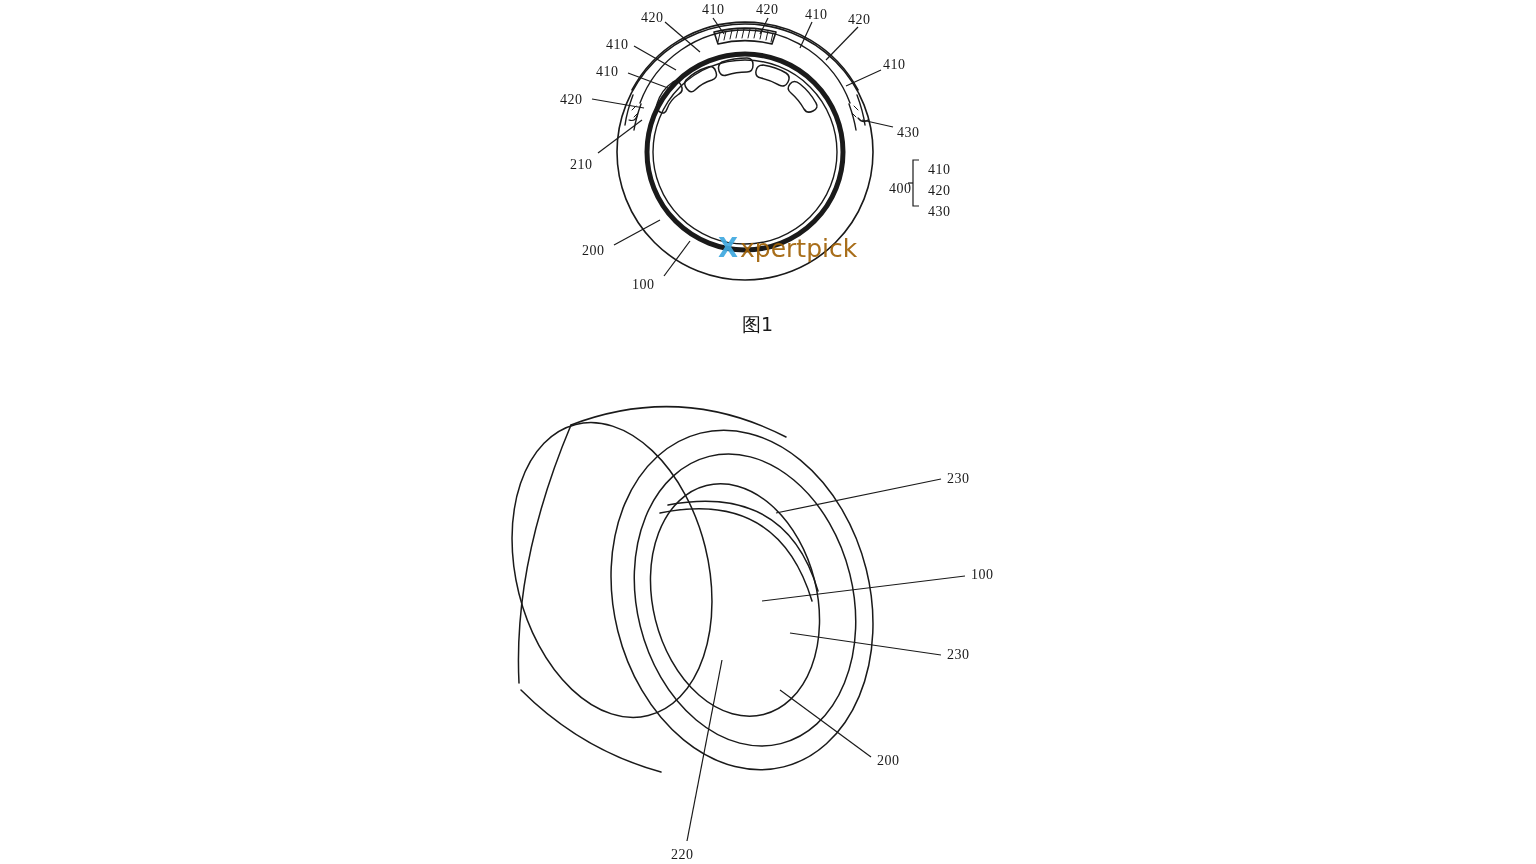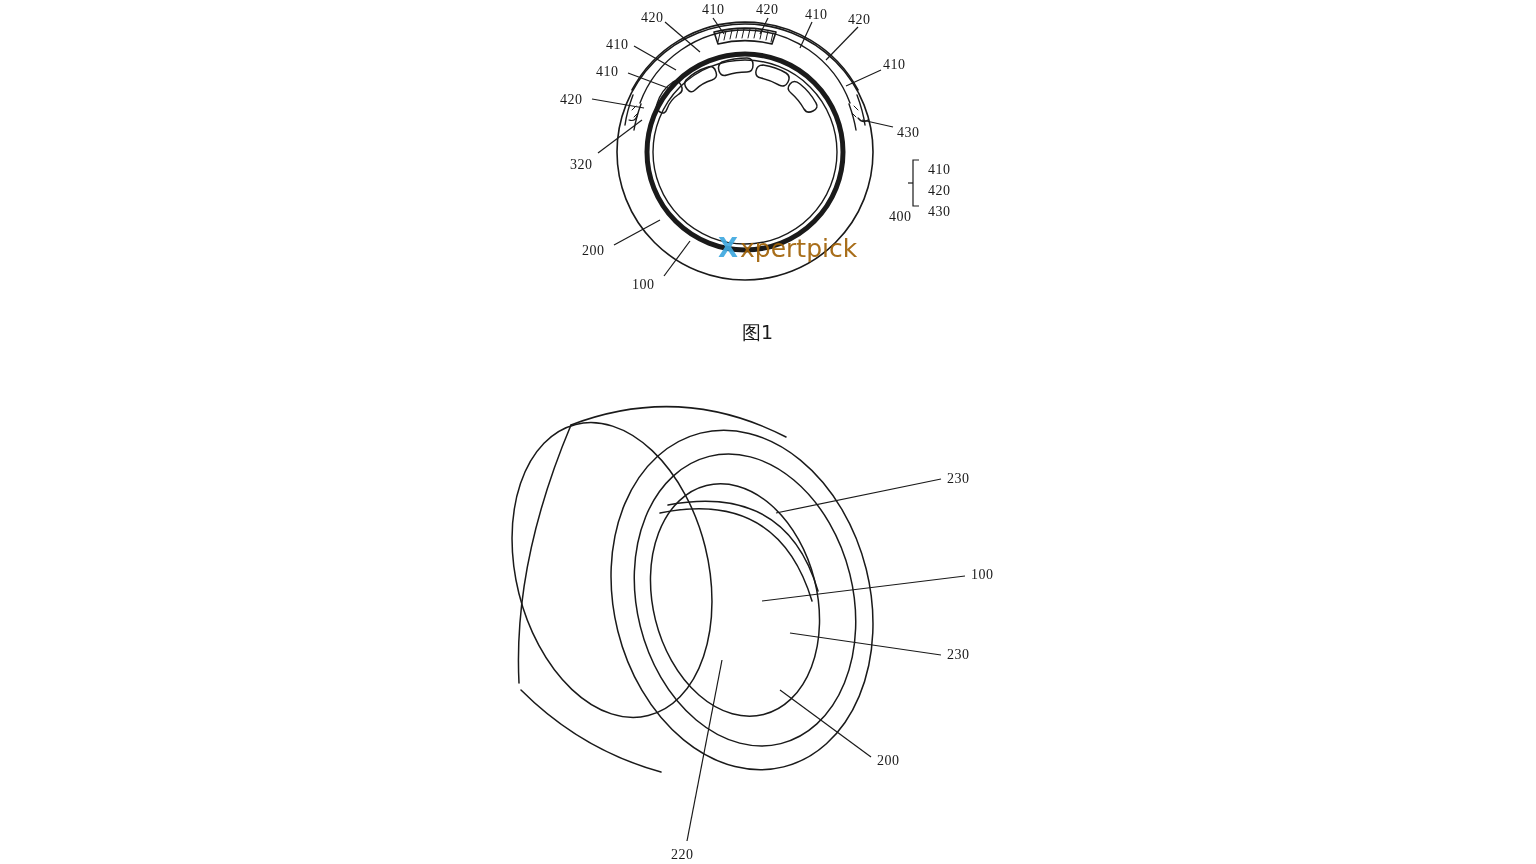--- a/index.html
+++ b/index.html
@@ -177,29 +177,29 @@
   <div class="ref-label" style="left:641px; top:10px;">420</div>
   <div class="ref-label" style="left:702px; top:2px;">410</div>
   <div class="ref-label" style="left:756px; top:2px;">420</div>
   <div class="ref-label" style="left:805px; top:7px;">410</div>
   <div class="ref-label" style="left:848px; top:12px;">420</div>
   <div class="ref-label" style="left:606px; top:37px;">410</div>
   <div class="ref-label" style="left:596px; top:64px;">410</div>
   <div class="ref-label" style="left:883px; top:57px;">410</div>
   <div class="ref-label" style="left:560px; top:92px;">420</div>
   <div class="ref-label" style="left:897px; top:125px;">430</div>
-  <div class="ref-label" style="left:570px; top:157px;">320</div>
-  <div class="ref-label" style="left:889px; top:181px;margin-top:28px;">400</div>
+  <div class="ref-label" style="left:570px; top:157px;">210</div>
+  <div class="ref-label" style="left:889px; top:181px;">400</div>
   <div class="ref-label" style="left:928px; top:162px;">410</div>
   <div class="ref-label" style="left:928px; top:183px;">420</div>
   <div class="ref-label" style="left:928px; top:204px;">430</div>
   <div class="ref-label" style="left:582px; top:243px;">200</div>
   <div class="ref-label" style="left:632px; top:277px;">100</div>
 
-  <div class="fig-caption" style="left:742px; top:320px;">图1</div>
+  <div class="fig-caption" style="left:742px; top:312px;">图1</div>
 
   <div class="ref-label" style="left:947px; top:471px;">230</div>
   <div class="ref-label" style="left:971px; top:567px;">100</div>
   <div class="ref-label" style="left:947px; top:647px;">230</div>
   <div class="ref-label" style="left:877px; top:753px;">200</div>
   <div class="ref-label" style="left:671px; top:847px;">220</div>
 
   <div class="watermark">
     <span class="wm-mark">X</span>
     <span class="wm-text">xpertpick</span>

